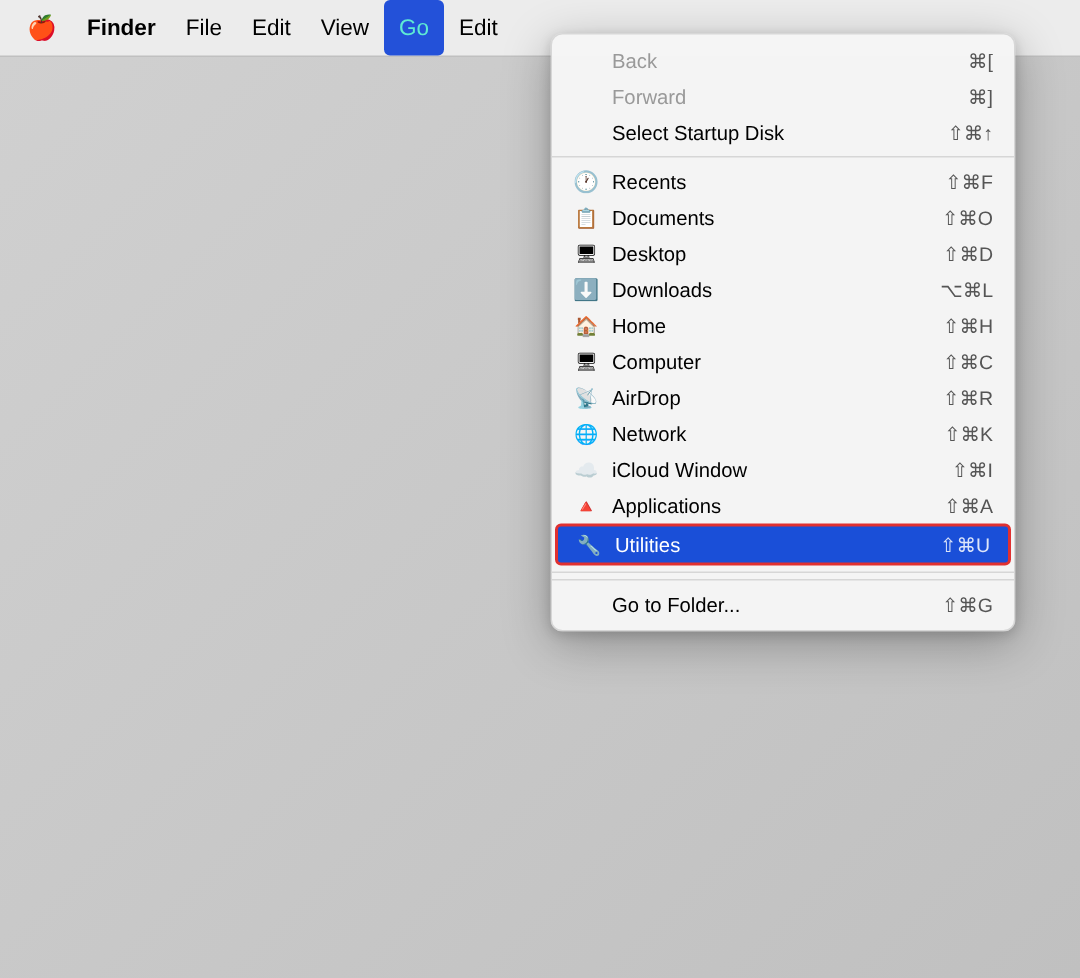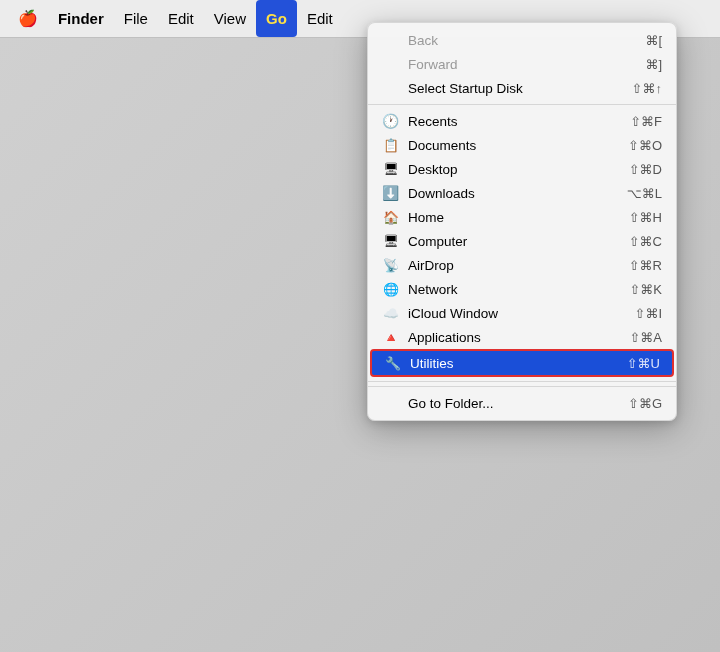--- a/index.html
+++ b/index.html
@@ -46,22 +46,21 @@
       cursor: default;
       border-radius: 4px;
     }
 
     .menubar-item.app-name {
       font-weight: 600;
     }
 
     .menubar-item.active {
       background: #2351d9;
-      color: #fde047;
-      font-weight: bold;
+      color: #5eead4;
     }
 
     .dropdown-menu {
       position: absolute;
       top: 22px;
       left: 367px;
       width: 310px;
       background: rgba(245,245,245,0.98);
       border-radius: 8px;
       box-shadow: 0 8px 32px rgba(0,0,0,0.28), 0 2px 8px rgba(0,0,0,0.15);

